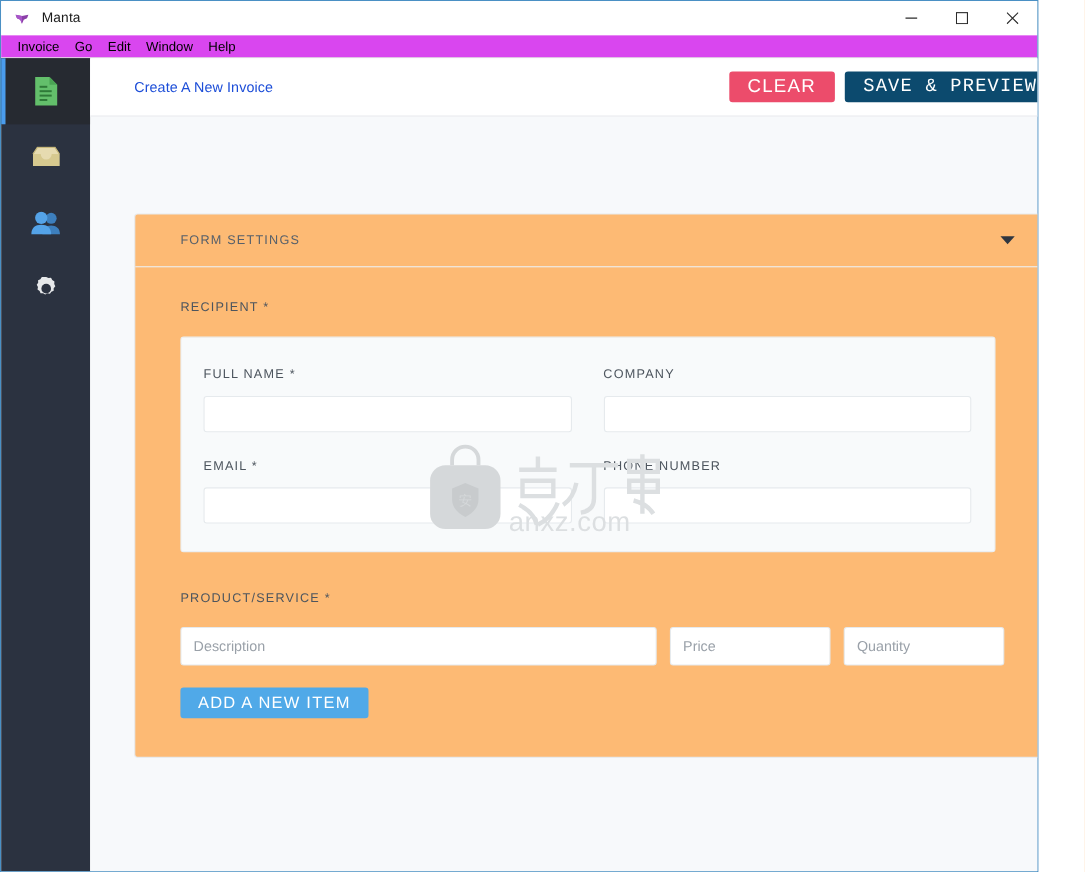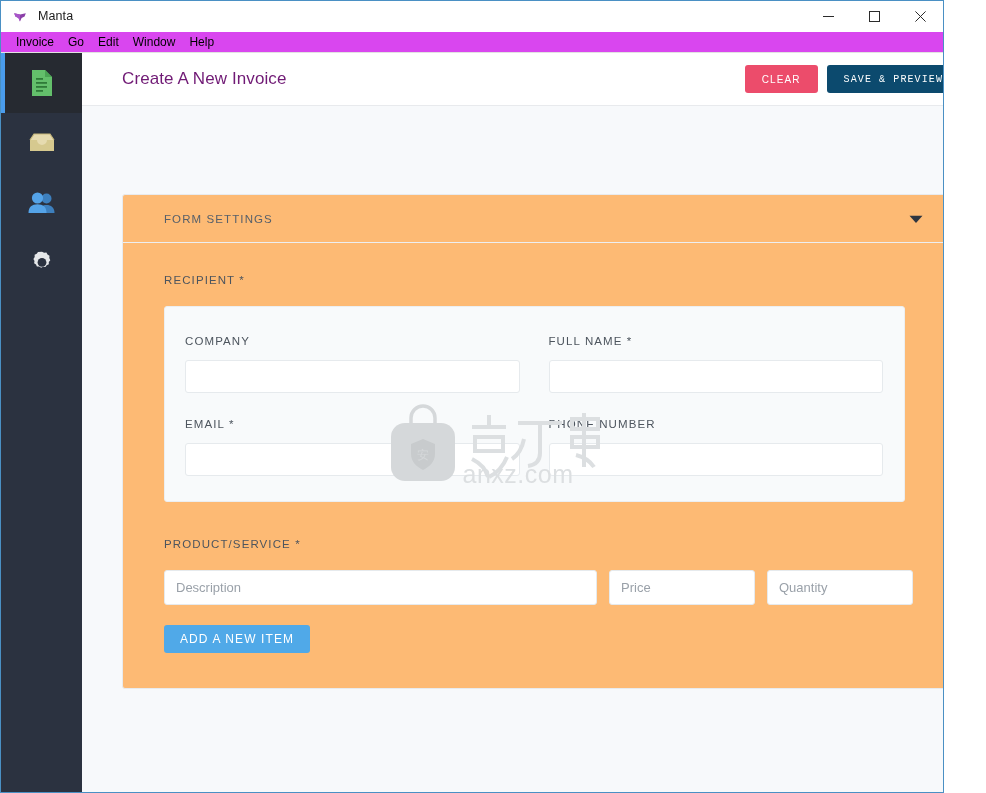--- a/index.html
+++ b/index.html
@@ -127,31 +127,31 @@
   .page-header {
     height: 53px;
     background: #ffffff;
     border-bottom: 1px solid #e8eaed;
     display: flex;
     align-items: center;
     padding: 0 25px 0 40px;
     flex: none;
   }
   .page-title {
-    font-size: 17px;
-    color: #701a75;
+    font-size: 13px;
+    color: #1d4ed8;
     font-weight: normal;
     letter-spacing: 0.1px;
   }
   .header-spacer { flex: 1; }
   .hdr-btn {
     border: none;
     border-radius: 3px;
     color: #ffffff;
-    font-size: 10px;
+    font-size: 17px;
     letter-spacing: 1.1px;
     font-family: "Liberation Sans", sans-serif;
     padding: 0 17px;
     height: 28px;
     cursor: pointer;
     white-space: nowrap;
   }
   .hdr-btn.clear { background: #ec4c6b; margin-right: 9px; }
   .hdr-btn.save { background: #0c4a6e; font-family: Liberation Mono, monospace; }
 
@@ -253,21 +253,21 @@
   .inp-desc { flex: 0 0 433px; }
   .inp-price { flex: 0 0 146px; }
   .inp-qty { flex: 0 0 146px; }
   .product-row .text-input { height: 35px; }
 
   .add-btn {
     background: #50a9e8;
     border: none;
     border-radius: 3px;
     color: #ffffff;
-    font-size: 12px;
+    font-size: 15px;
     letter-spacing: 1.1px;
     font-family: "Liberation Sans", sans-serif;
     height: 28px;
     padding: 0 16px;
     cursor: pointer;
     white-space: nowrap;
   }
 </style>
 </head>
 <body>
@@ -402,25 +402,25 @@
           </div>
 
           <div class="card-body">
 
             <div class="section-label">RECIPIENT *</div>
 
             <div class="recipient-panel">
 
               <div class="field-grid">
                 <div class="field">
-                  <label class="field-label">COMPANY</label>
+                  <label class="field-label">FULL NAME *</label>
                   <input class="text-input" type="text" placeholder="" style="">
                 </div>
                 <div class="field">
-                  <label class="field-label">FULL NAME *</label>
+                  <label class="field-label">COMPANY</label>
                   <input class="text-input" type="text" placeholder="" style="">
                 </div>
               </div>
 
               <div class="row-gap"></div>
 
               <div class="field-grid">
                 <div class="field">
                   <label class="field-label">EMAIL *</label>
                   <input class="text-input" type="text" placeholder="" style="">

